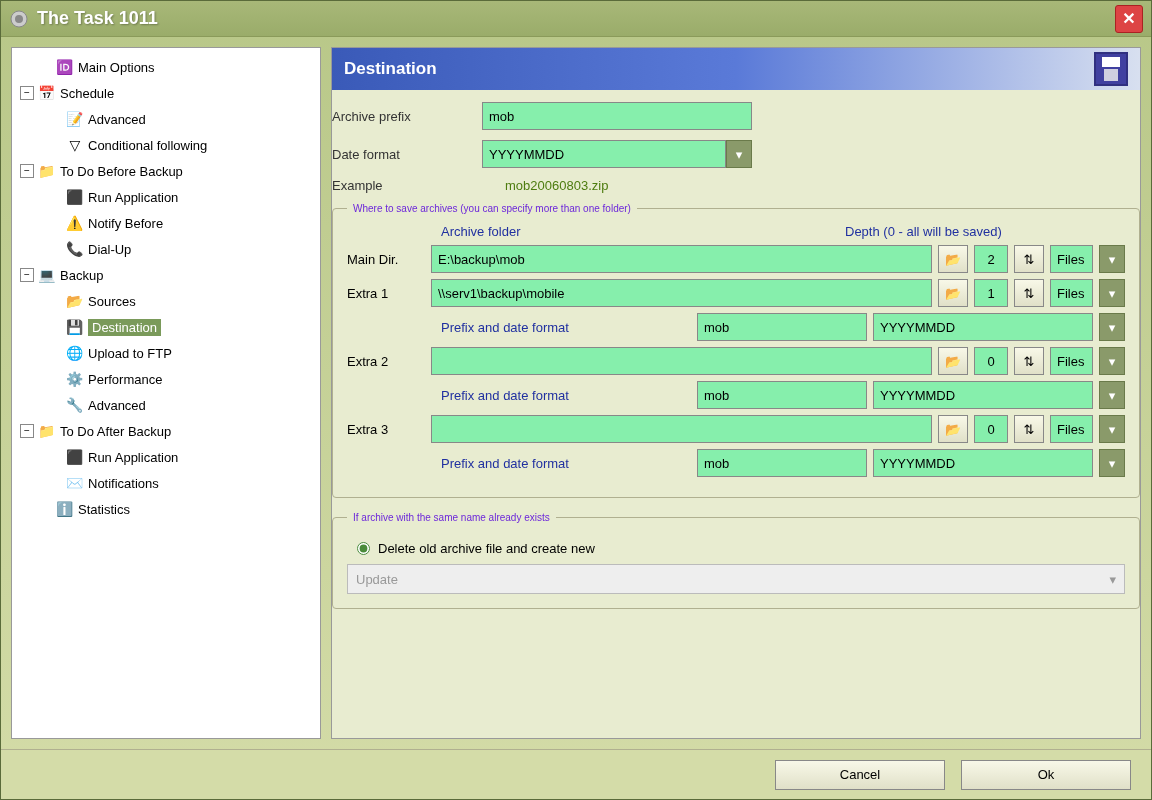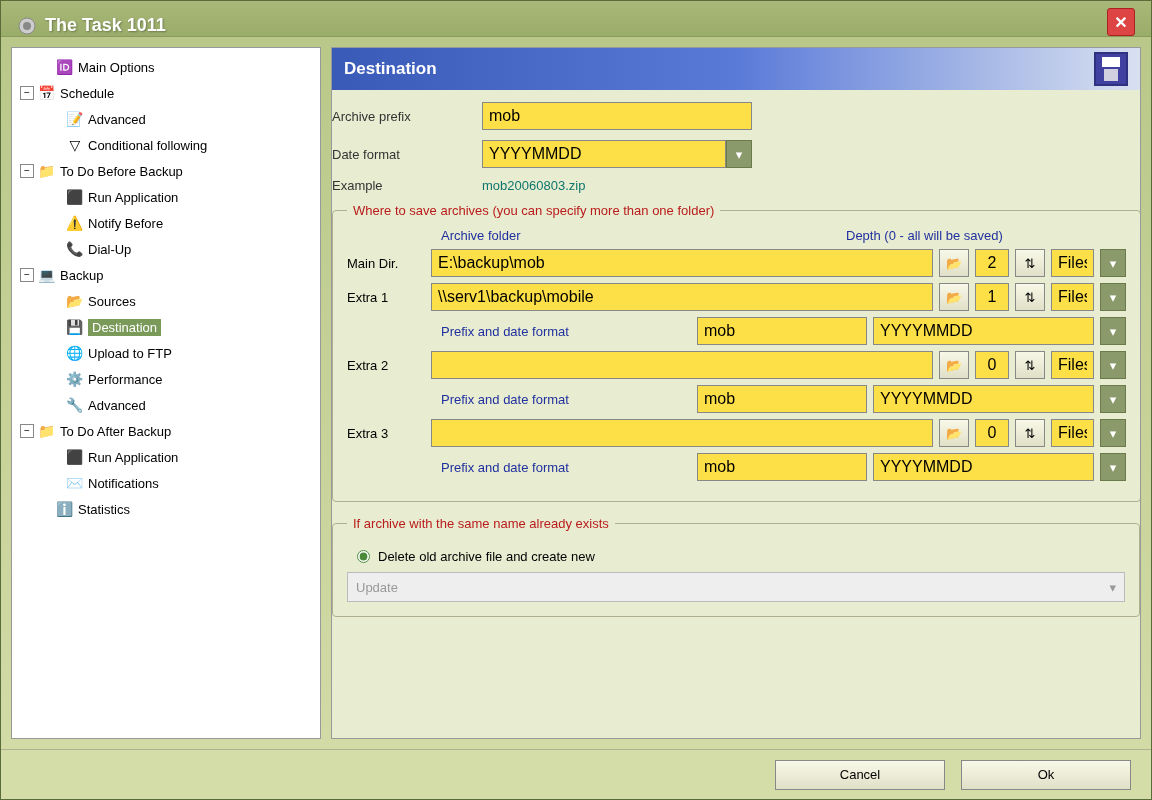--- a/index.html
+++ b/index.html
@@ -8,21 +8,21 @@
 .window {
   width: 1152px; height: 800px;
   background: linear-gradient(to bottom, #b8c788 0%, #d4dca8 100%);
   border: 1px solid #5a6b3a;
   position: relative;
 }
 
 .titlebar {
   height: 36px;
   background: linear-gradient(to bottom, #a8b878 0%, #9aac6a 100%);
-  display: flex; align-items: flex-end; padding: 0 16px;
+  display: flex; align-items: center; padding: 0 8px;
   border-bottom: 1px solid #8a9a5a;
 }
 .titlebar .ticon { width: 20px; height: 20px; margin-right: 8px; }
 .titlebar .title { color: #fff; font-size: 18px; font-weight: bold; text-shadow: 1px 1px 2px rgba(0,0,0,0.3); flex: 1; }
 .closebtn {
   width: 28px; height: 28px; background: #d44; border: 1px solid #a22;
   color: #fff; font-weight: bold; font-size: 16px; cursor: pointer;
   display: flex; align-items: center; justify-content: center; border-radius: 3px;
 }
 
@@ -57,39 +57,39 @@
 .save-icon { width: 34px; height: 34px; background: #4040a0; border: 2px solid #303080; position: relative; }
 .save-icon::before { content:''; position:absolute; top:3px; left:6px; right:6px; height:10px; background:#fff; }
 .save-icon::after { content:''; position:absolute; bottom:3px; left:8px; right:8px; height:12px; background:#d0d0e0; }
 
 .content { padding: 12px 0; }
 
 .row { display: flex; align-items: center; margin-bottom: 10px; }
 .lbl { width: 150px; color: #333; }
 
 input[type=text].fld {
-  height: 28px; border: 1px solid #888; padding: 0 6px; background: #fde047; font-family: inherit; font-size: 16px;
+  height: 28px; border: 1px solid #888; padding: 0 6px; background: #86efac; font-family: inherit; font-size: 13px;
 }
 .combo { display: flex; }
 .combo input { flex: 1; }
 .combo-btn, .dd-btn {
   width: 26px; height: 28px; background: #8a9a6a; border: 1px solid #6a7a4a;
   cursor: pointer; display: flex; align-items: center; justify-content: center; color: #fff;
 }
 .btn {
   height: 30px; background: linear-gradient(to bottom, #f8f8e8, #e0e0c8);
   border: 1px solid #888; cursor: pointer; font-family: inherit; font-size: 13px; font-weight: bold;
   padding: 0 30px;
 }
 .btn-plain { font-weight: normal; padding: 0 50px; }
 
 fieldset.grp {
   border: 1px solid #b0b090; border-radius: 4px; padding: 10px 14px 14px; margin-bottom: 14px;
 }
-fieldset.grp legend { color: #b91c1c; padding: 0 6px; font-size: 13px; }
+fieldset.grp legend { color: #6d28d9; padding: 0 6px; font-size: 10px; }
 
 .tbl { width: 100%; }
 .tbl .trow { display: flex; align-items: center; margin-bottom: 6px; gap: 6px; }
 .tbl .c-label { width: 78px; }
 .tbl .c-path { flex: 1; }
 .tbl .iconbtn {
   width: 30px; height: 28px; background: linear-gradient(to bottom,#f8f8e8,#e0e0c8);
   border: 1px solid #888; cursor: pointer; display:flex; align-items:center; justify-content:center; font-size:13px;
 }
 .tbl .c-depth { width: 34px; text-align: center; }
@@ -101,21 +101,21 @@
 .radio-row { display:flex; align-items:center; margin: 8px 0 8px 10px; }
 .radio-row input { margin-right: 8px; accent-color: #4a8a3a; }
 .select-dis { width: 100%; height: 30px; border:1px solid #bbb; background:#eee; color:#999; padding:0 8px; display:flex; align-items:center; justify-content:space-between; }
 
 .footer {
   position: absolute; bottom: 0; left: 0; right: 0; height: 50px;
   border-top: 1px solid #b0b090; display: flex; justify-content: flex-end; align-items: center;
   padding: 0 20px; gap: 16px; background: #d4dca8;
 }
 
-.example-val { color: #0f766e; }
+.example-val { color: #4d7c0f; margin-left: 23px; }
 
 .hdr-row { display:flex; margin-bottom:6px; }
 .hdr-row .h1 { width: 84px; }
 .hdr-row .h2 { flex:1; color:#2030a0; text-align:left; padding-left:10px; }
 .hdr-row .h3 { width: 280px; color:#2030a0; }
 </style>
 </head>
 <body>
 
 <div class="window">

